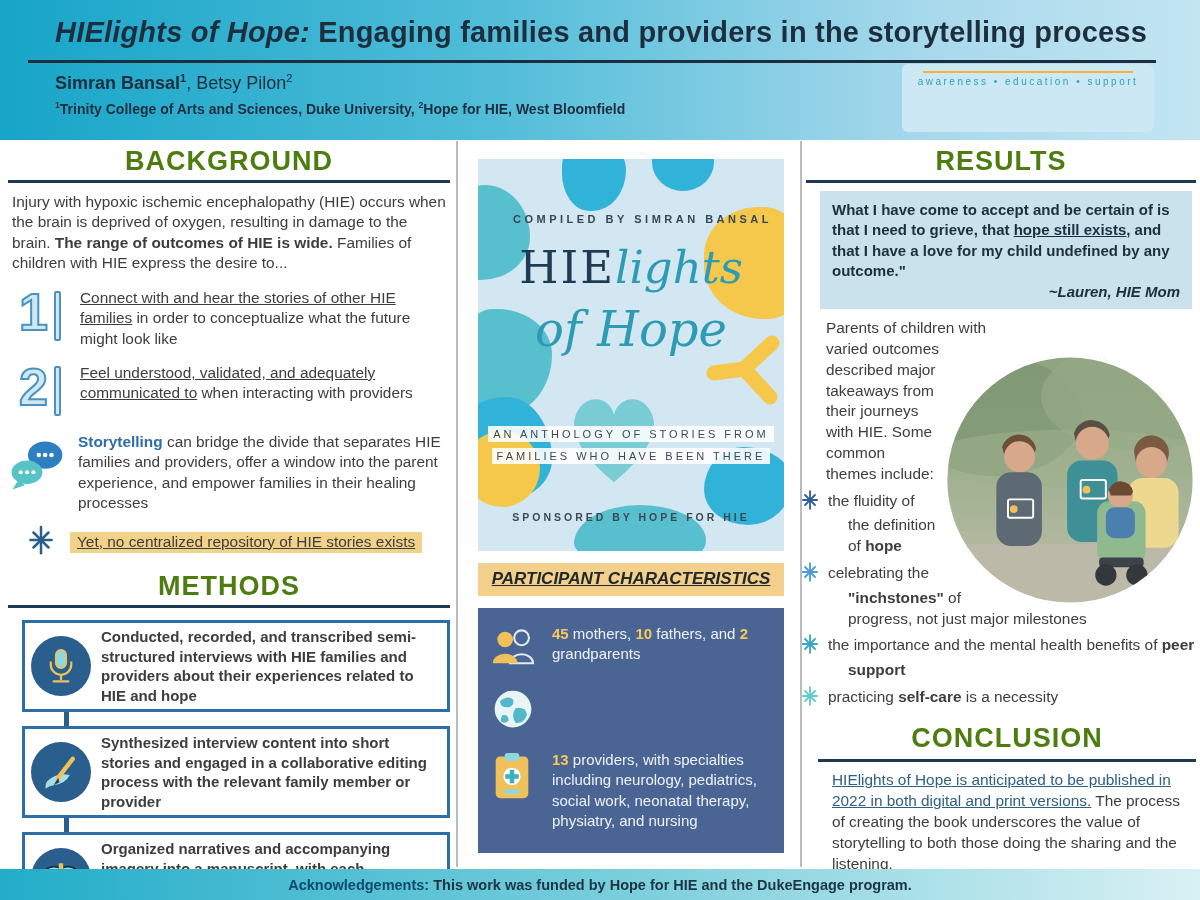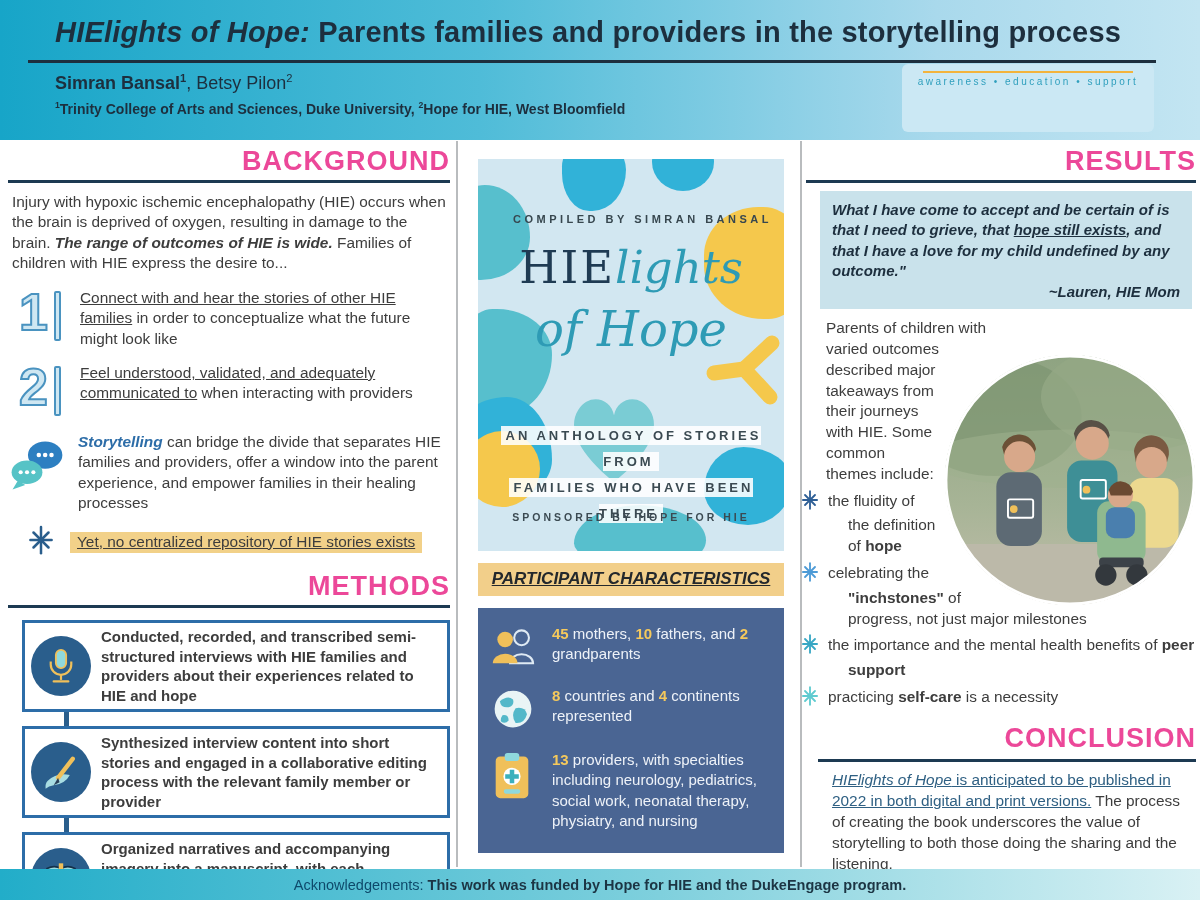--- a/index.html
+++ b/index.html
@@ -22,27 +22,27 @@
   .logo-tagline { font-size:10px; letter-spacing:2.5px; color:#2f9fbd; }
 
   
   .vdiv { position:absolute; top:141px; width:2px; height:726px; background:#b9bcbe; }
   .vdiv1 { left:456px; } .vdiv2 { left:800px; }
   .footer { position:absolute; left:0; top:869px; width:1200px; height:31px;
     background:linear-gradient(90deg,#22adc9 0%, #7fd0dd 55%, #d9f1f4 100%);
     display:flex; align-items:center; justify-content:center; font-size:14.5px; color:#1c3544; font-weight:600; }
 
   
-  .fb { font-weight:700; } .fi { font-style:italic; } .fu { text-decoration:underline; }
+  .fb { font-weight:700; } .fi { } .fu { text-decoration:underline; }
   .sup { vertical-align:super; font-size:0.62em; }
   .accent { color:#2d6da8; }
   .num { color:#f5c95c; font-weight:700; }
   .link { color:#2f6083; }
-  .navy2 { color:#0e4a6b; font-weight:400; }
-  .sec-h { font-size:27px; font-weight:800; color:#ec4899; text-align:right; letter-spacing:1px; }
+  .navy2 { color:#0e4a6b; font-weight:700; }
+  .sec-h { font-size:27px; font-weight:800; color:#4d7c0f; text-align:center; letter-spacing:1px; }
   .sec-rule { height:3px; background:#1d3a52; margin-top:3px; }
   .tan-h { background:#f2cf8a; text-align:center; padding:6px 0 7px 0; font-size:17px; font-weight:800; font-style:italic; color:#23282c; }
   .tan-h span { text-decoration:underline; }
   .sparkle { display:inline-block; vertical-align:-4px; }
 
   
   .col-left { position:absolute; left:8px; top:146px; width:442px; }
   .bg-intro { margin:9px 4px 0 4px; font-size:15.4px; line-height:1.33; color:#3d3d3d; }
   .num-item { display:flex; margin-top:14px; align-items:flex-start; }
   .num-badge { width:64px; flex:none; display:flex; justify-content:center; gap:6px; }
@@ -74,21 +74,21 @@
   .b-tealML { left:-22px; top:150px; width:96px; height:106px; background:#57bfcd; border-radius:40% 60% 55% 45%/55% 45% 60% 40%; }
   .b-blueML { left:-26px; top:238px; width:100px; height:104px; background:#31b2d8; border-radius:55% 45% 50% 50%/45% 60% 40% 55%; }
   .b-yellBL { left:-14px; top:272px; width:76px; height:76px; background:#f5c84c; border-radius:50%; }
   .b-tealB { left:96px; top:346px; width:132px; height:64px; background:#57bfcd; border-radius:50% 50% 40% 60%/60% 55% 45% 40%; }
   .b-blueBR { right:-8px; top:288px; width:88px; height:78px; background:#31b2d8; border-radius:45% 55% 50% 50%/55% 45% 55% 45%; }
   .cover-compiled { position:absolute; top:54px; width:100%; text-align:center; font-size:11px; letter-spacing:3.5px; color:#37474f; font-weight:600;padding-left:23px; }
   .cover-title { position:absolute; top:86px; width:100%; text-align:center; line-height:1; }
   .ct-hie { font-family:"DejaVu Serif", serif; font-size:45px; color:#1f3b53; letter-spacing:2px; }
   .ct-lights { font-family:"DejaVu Serif", serif; font-style:italic; font-size:45px; color:#2e9bb5; }
   .cover-ofhope { position:absolute; top:146px; width:100%; text-align:center; font-family:"DejaVu Serif", serif; font-style:italic; font-size:48px; color:#2e9bb5; line-height:1; }
-  .cover-anthology { position:absolute; top:264px; width:100%; text-align:center; font-size:13px; letter-spacing:3px; color:#3b4a52; font-weight:700; line-height:2; }
+  .cover-anthology { position:absolute; top:264px; width:100%; text-align:center; font-size:11px; letter-spacing:3px; color:#3b4a52; font-weight:400; line-height:2; }
   .cover-anthology span { background:rgba(255,255,255,0.88); padding:2px 5px; }
   .cover-sponsored { position:absolute; top:352px; width:100%; text-align:center; font-size:10.5px; letter-spacing:3px; color:#3b4a52; font-weight:700; }
   .part-h { margin:12px 12px 0 12px; }
   .stats { margin:12px 12px 0 12px; background:#4a6593; padding:16px 12px 6px 14px; }
   .stat-row { display:flex; align-items:flex-start; margin-bottom:16px; }
   .stat-icon { width:46px; flex:none; margin-right:14px; padding-top:2px; }
   .stat-text { font-size:15px; line-height:1.35; color:#eef2f8; }
 
   
   .col-right { position:absolute; left:806px; top:146px; width:390px; }
@@ -104,21 +104,21 @@
   .concl-h { clear:both; padding-top:8px; }
   .concl-text { margin:8px 4px 0 14px; font-size:15.4px; line-height:1.36; color:#3d3d3d; }
   .obj-h { margin:13px 6px 0 20px; }
 </style>
 </head>
 <body>
 
 <div class="page">
 
   <div class="header">
-    <div class="title"><span class="fb fi">HIElights of Hope:</span><span class="fb"> Parents families and providers in the storytelling process</span></div>
+    <div class="title"><span class="fb fi">HIElights of Hope:</span><span class="fb"> Engaging families and providers in the storytelling process</span></div>
     <div class="title-rule"></div>
     <div class="authors"><span class="fb">Simran Bansal</span><span class="fb sup">1</span><span>, Betsy Pilon</span><span class="sup">2</span></div>
     <div class="affiliations"><span class="sup">1</span><span>Trinity College of Arts and Sciences, Duke University, </span><span class="sup">2</span><span>Hope for HIE, West Bloomfield</span></div>
     <div class="logo-box">
       <div class="logo-rule"></div>
       <div class="logo-tagline">awareness  •  education  •  support</div>
     </div>
   </div>
 
   <div class="vdiv vdiv1"></div>
@@ -267,21 +267,20 @@
       </div>
       <div class="stat-row">
         <div class="stat-icon">
           <svg width="42" height="42" viewBox="0 0 48 48">
             <circle cx="24" cy="24" r="21" fill="#e9f4f5"></circle>
             <path d="M9 15 q9 -7 15 -2 q2 7 -5 9 q-9 1 -10 -7z" fill="#53b8c9"></path>
             <path d="M27 23 q11 -2 13 7 q-3 11 -13 10 q-6 -9 0 -17z" fill="#53b8c9"></path>
             <path d="M12 31 q7 -1 7 6 q-4 5 -9 1 q0 -5 2 -7z" fill="#53b8c9"></path>
           </svg>
         </div>
-        <div class="stat-text"><span class="num">8</span><span> countries and </span><span class="num">4</span><span> continents represented</span></div>
       </div>
       <div class="stat-row">
         <div class="stat-icon">
           <svg width="40" height="48" viewBox="0 0 44 53">
             <rect x="4" y="5" width="36" height="46" rx="5" fill="#f0c05a"></rect>
             <rect x="14" y="1" width="16" height="9" rx="3" fill="#8fd9dd"></rect>
             <circle cx="22" cy="27" r="9.5" fill="#fff"></circle>
             <path d="M19.5 19.5 h5 v5 h5 v5 h-5 v5 h-5 v-5 h-5 v-5 h5 z" fill="#3bb0bd"></path>
             <rect x="13" y="41" width="18" height="5" rx="2" fill="#8fd9dd"></rect>
           </svg>

